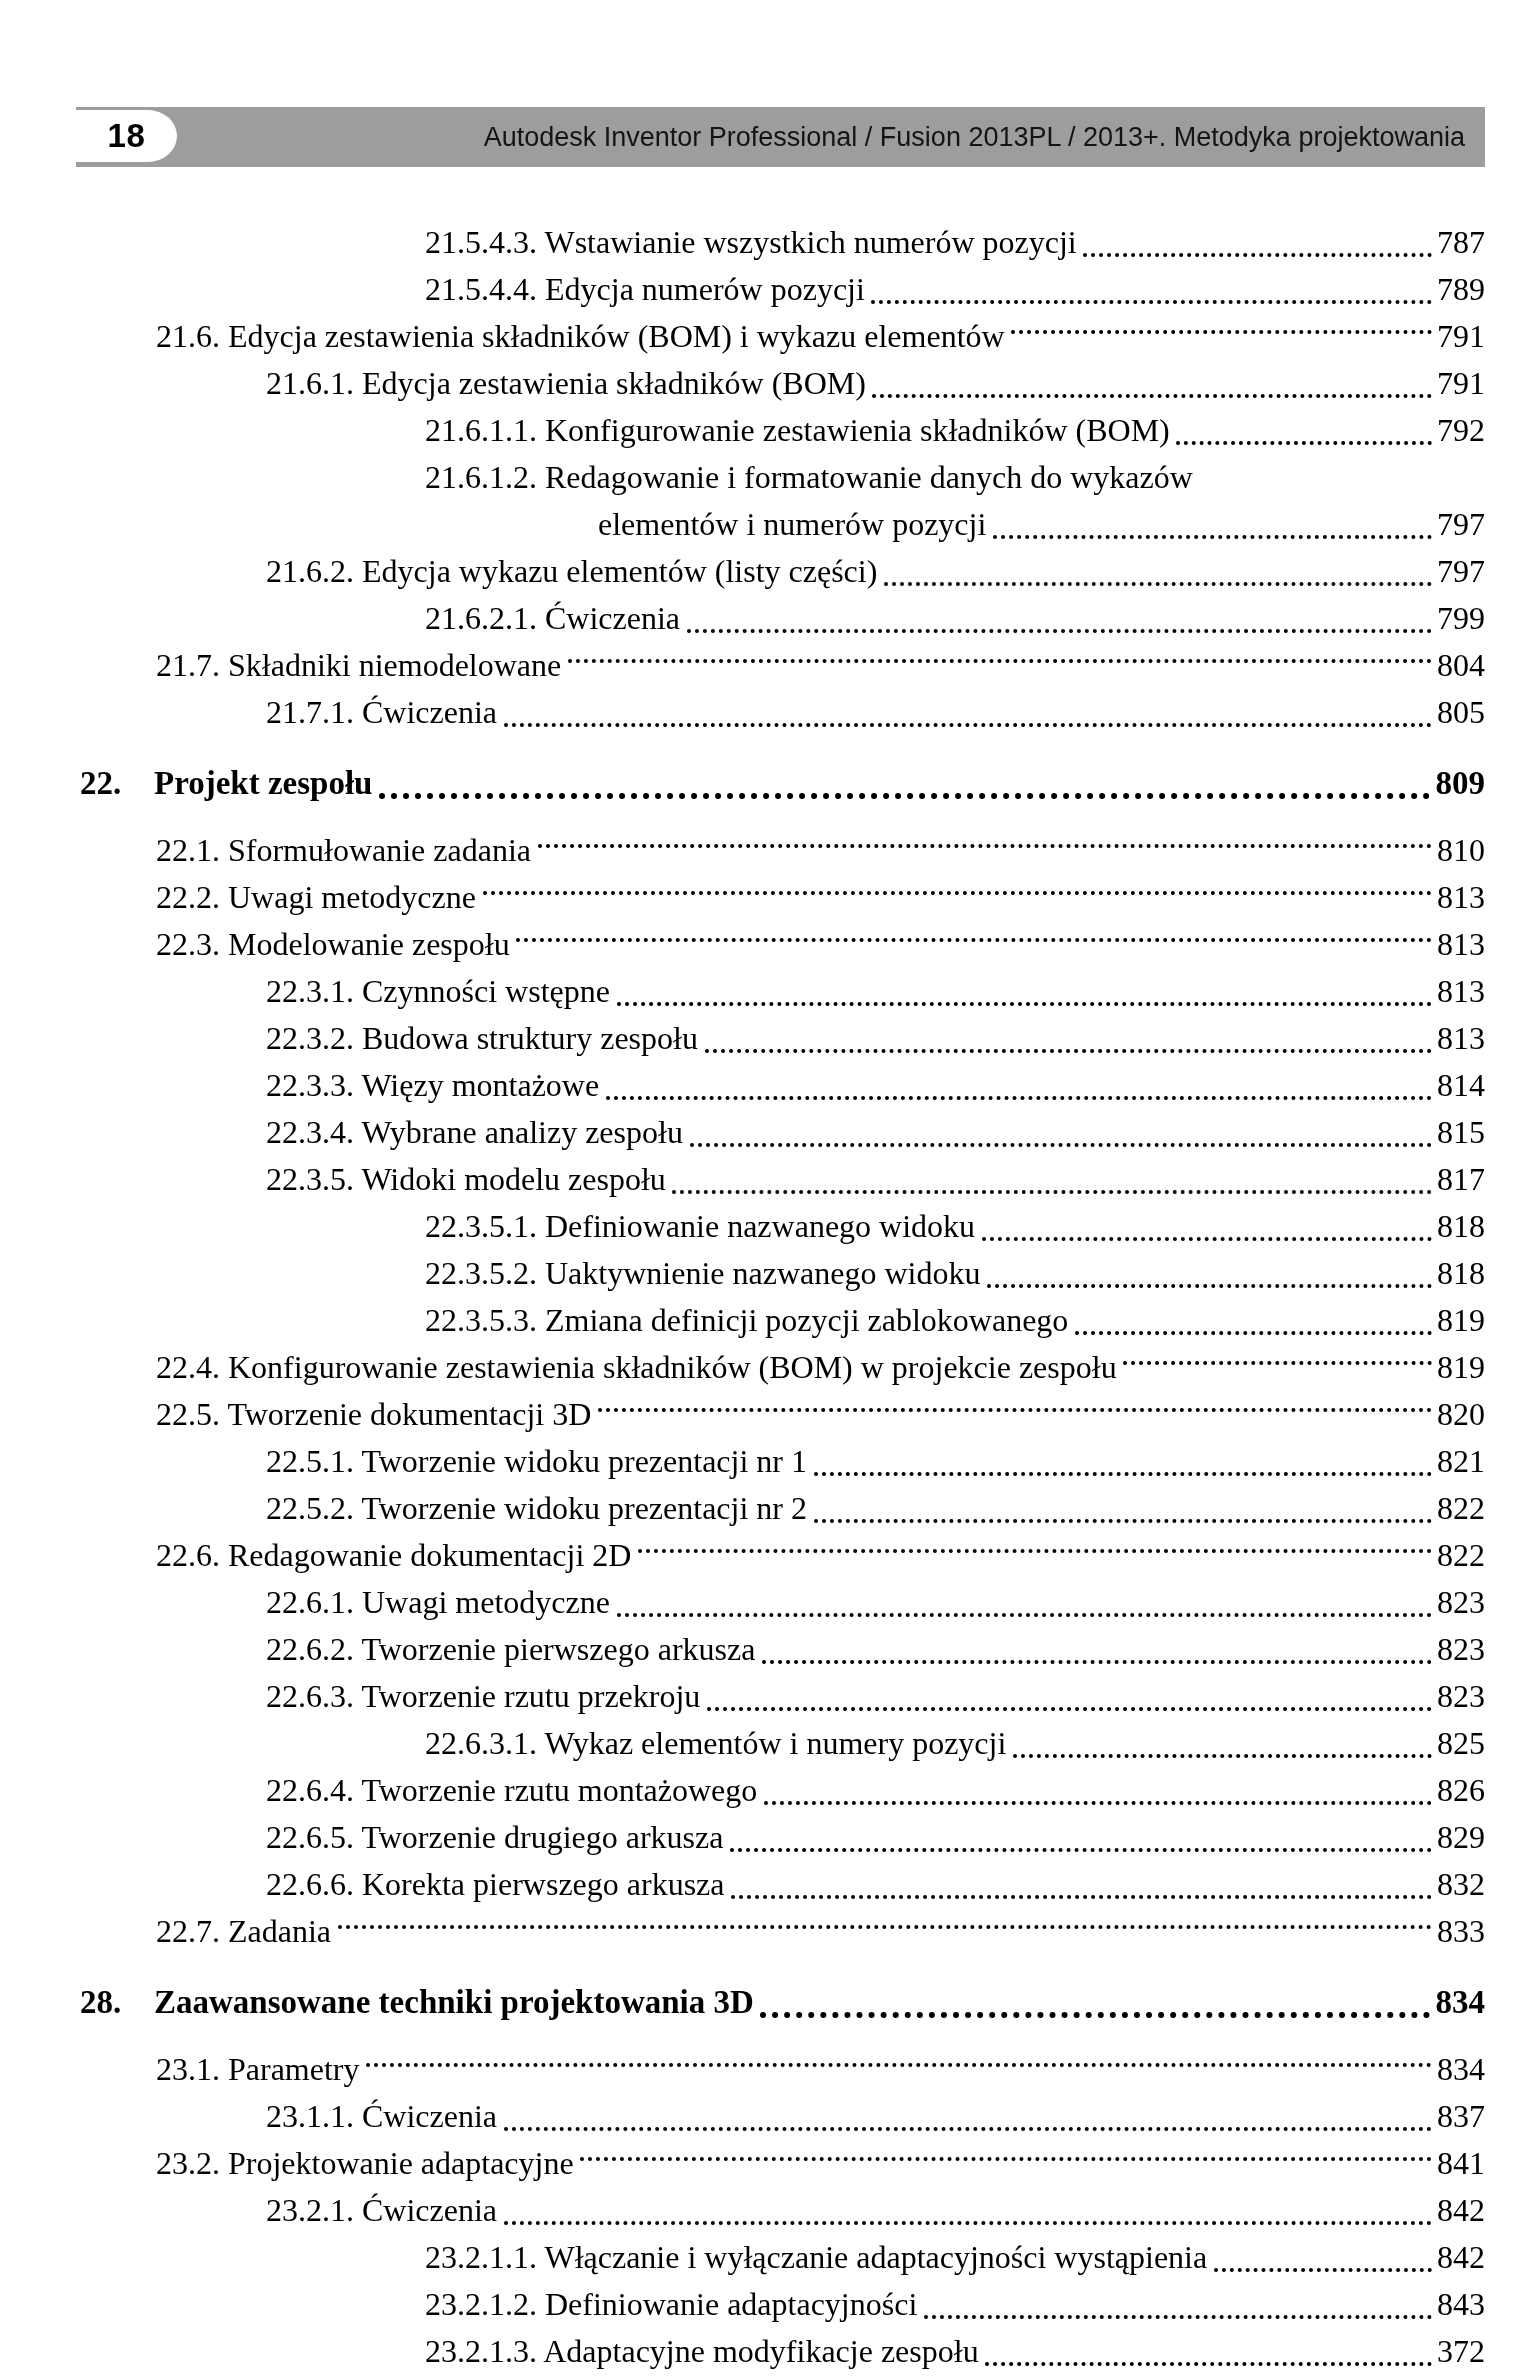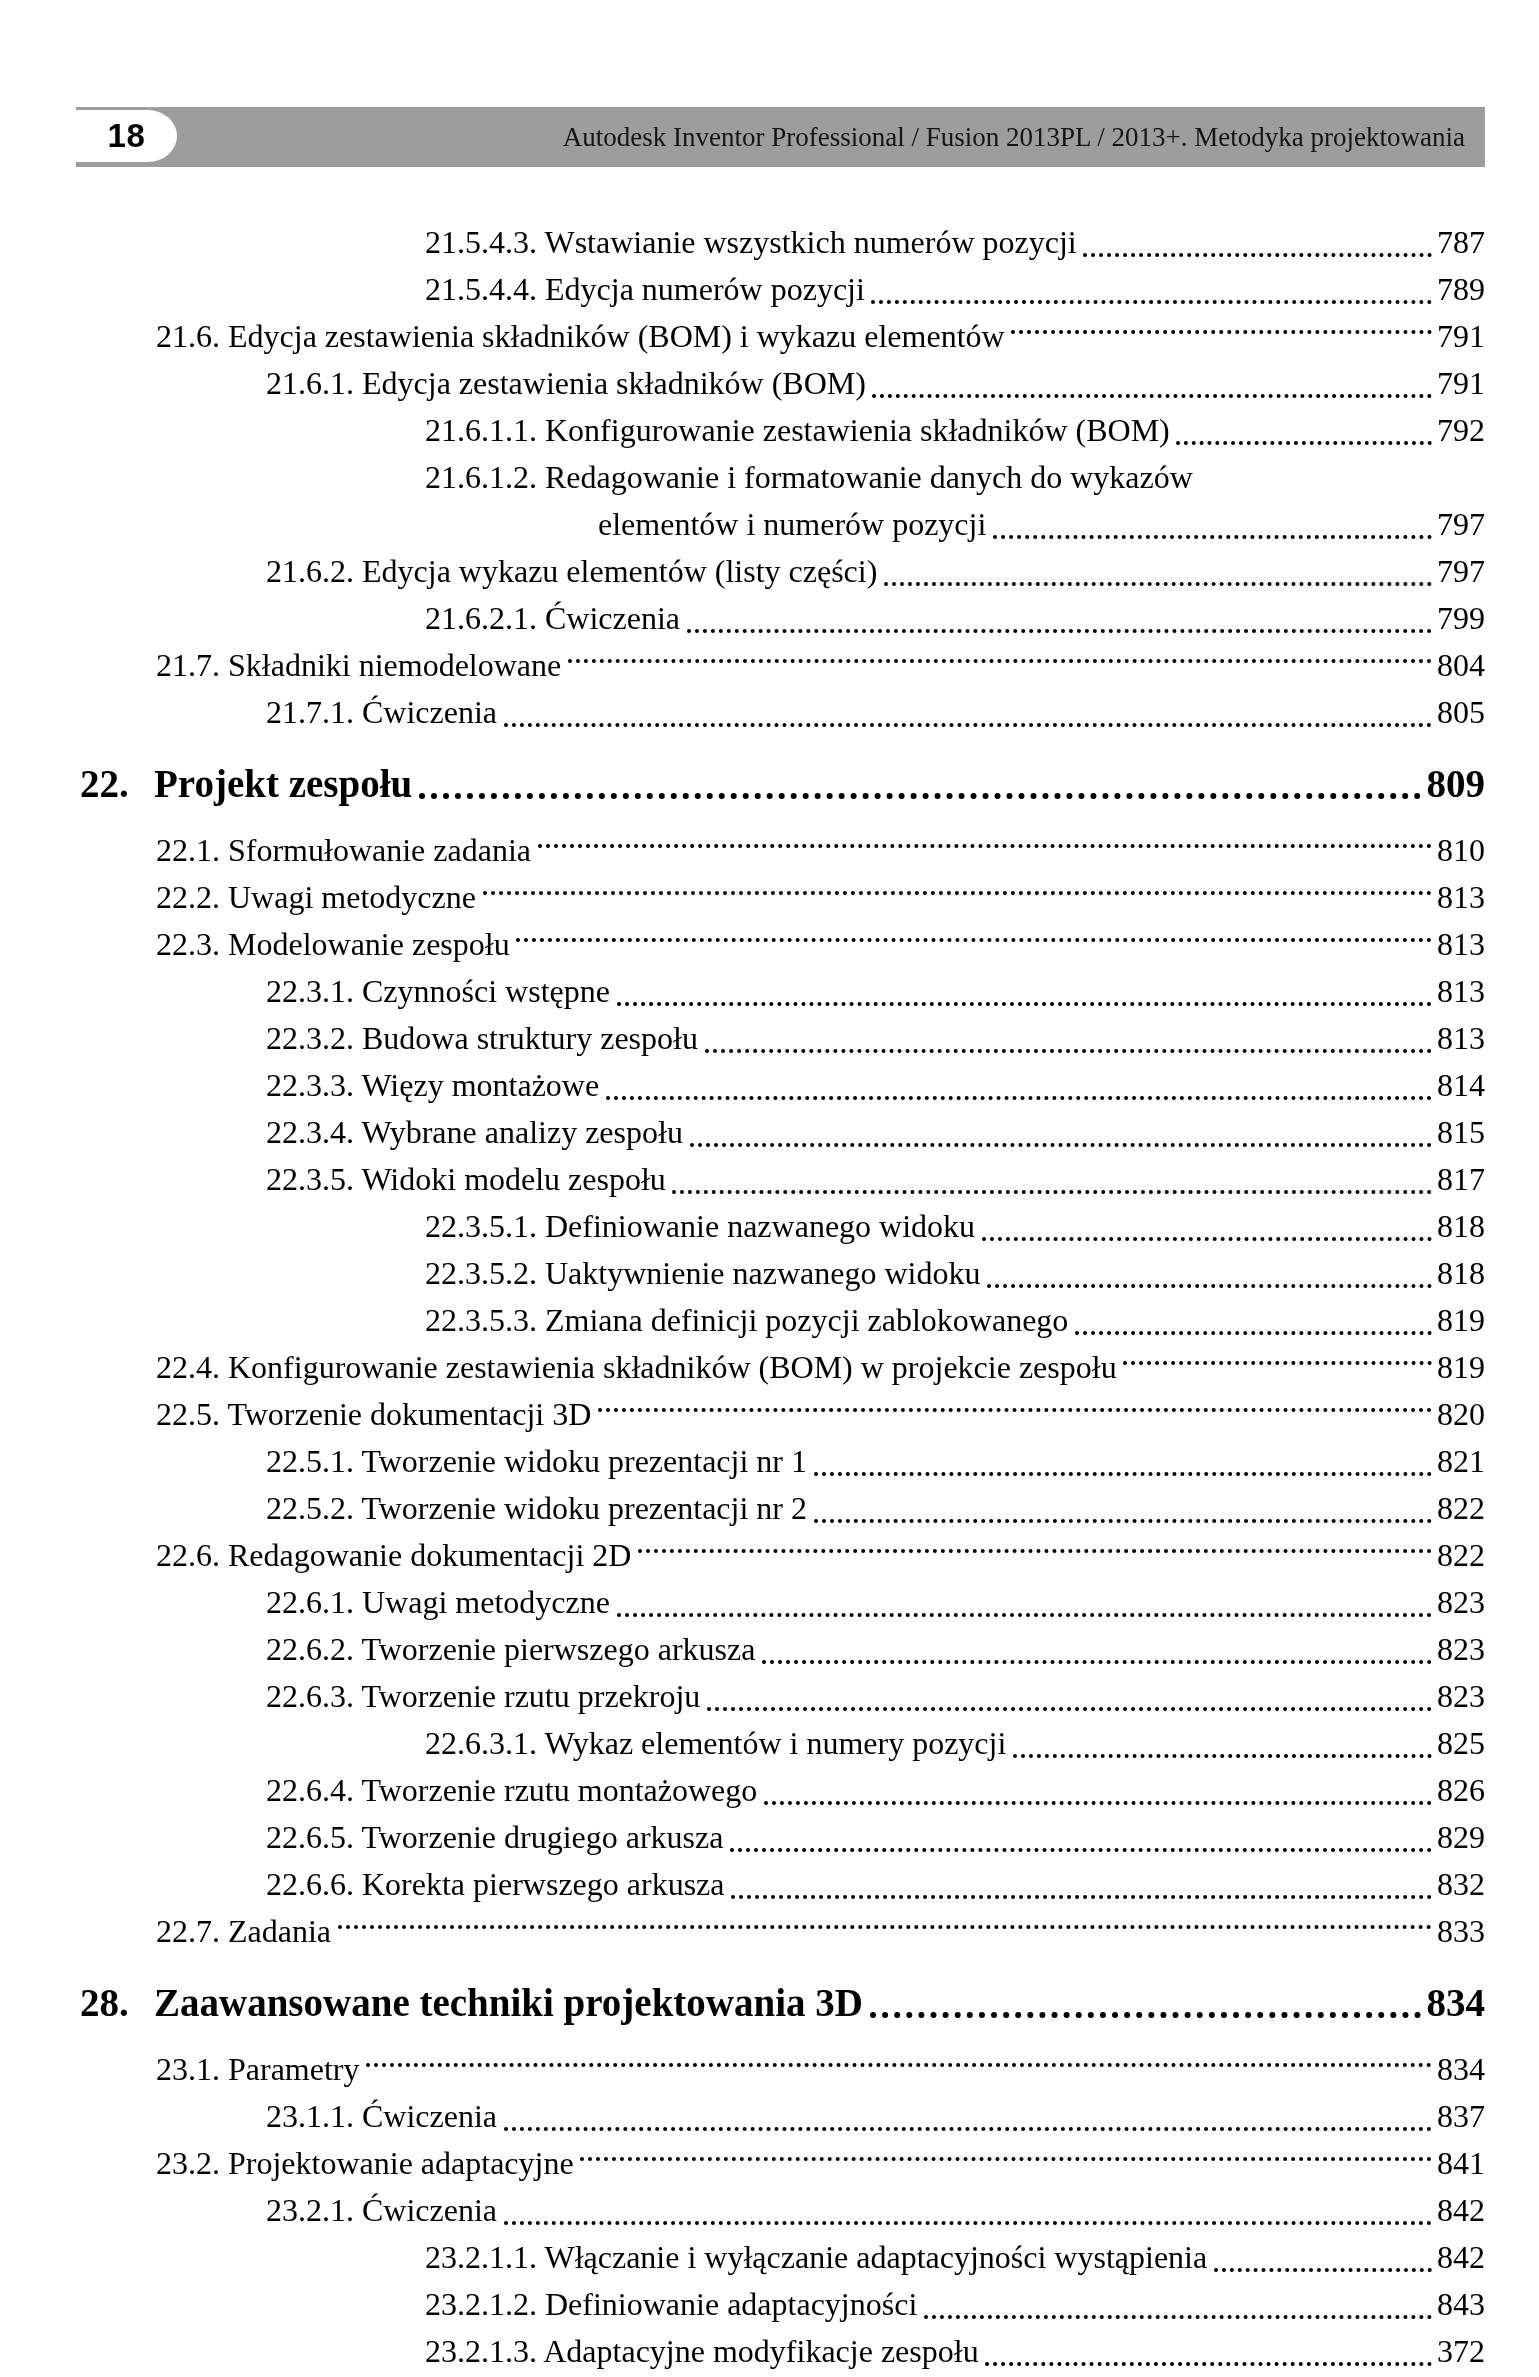--- a/index.html
+++ b/index.html
@@ -37,21 +37,21 @@
     font-size: 33px;
     letter-spacing: 0.7px;
   }
   .header-title {
     position: absolute;
     top: 0;
     bottom: 0;
     right: 20px;
     display: flex;
     align-items: center;
-    font-family: Liberation Serif, serif;
+    font-family: Liberation Sans, sans-serif;
     font-size: 27px;
     color: #141414;
     white-space: nowrap;
   }
   
   .toc {
     margin: 52px 54px 0 80px;
   }
   .toc-row {
     display: flex;
@@ -59,21 +59,21 @@
     line-height: 47px;
     font-size: 32px;
   }
   .toc-row .label { white-space: nowrap; }
   .toc-row.l1 { margin-left: 76px; align-items: center; }
   .toc-row.l2 { margin-left: 186px; }
   .toc-row.l3 { margin-left: 345px; }
   .toc-row.cont { margin-left: 518px; }
   .toc-row.chapter {
     font-weight: bold;
-    font-size: 39px;
+    font-size: 33px;
     margin-top: 24px;
     margin-bottom: 20px;
     justify-content: space-between;
   }
   .toc-row.chapter .num {
     display: inline-block;
     width: 74px;
   }
   .leader {
     flex: 1 1 auto;

